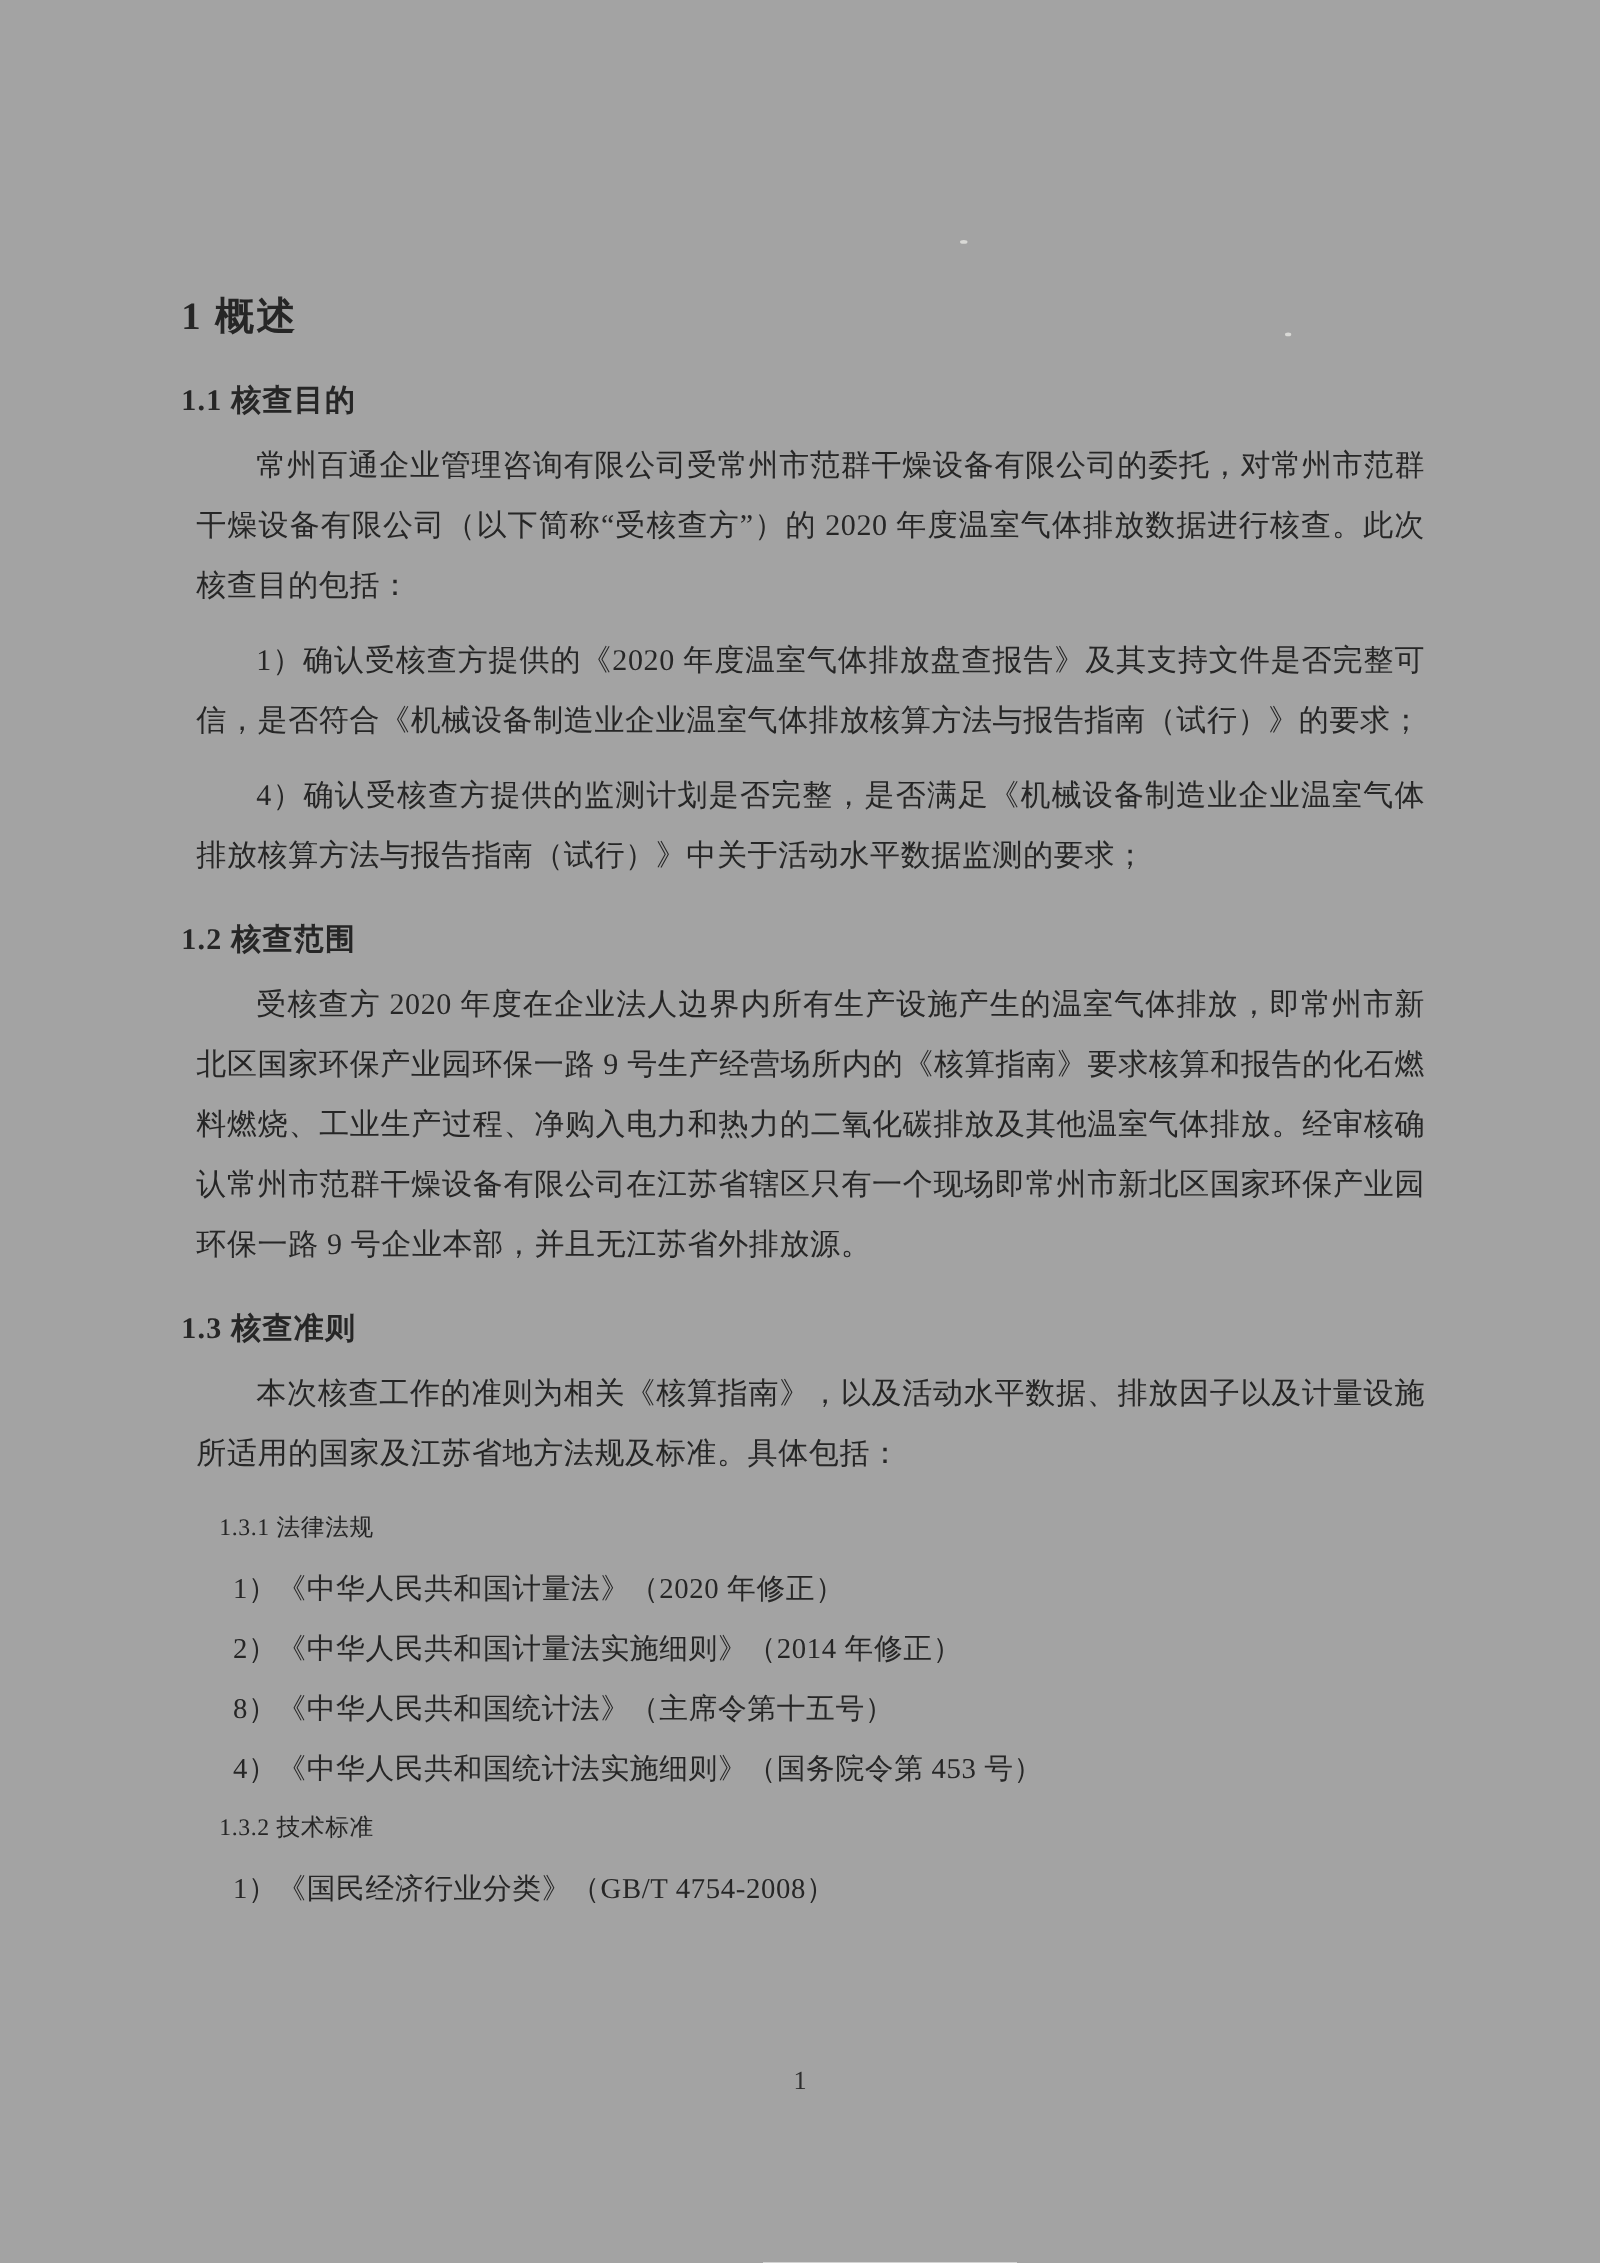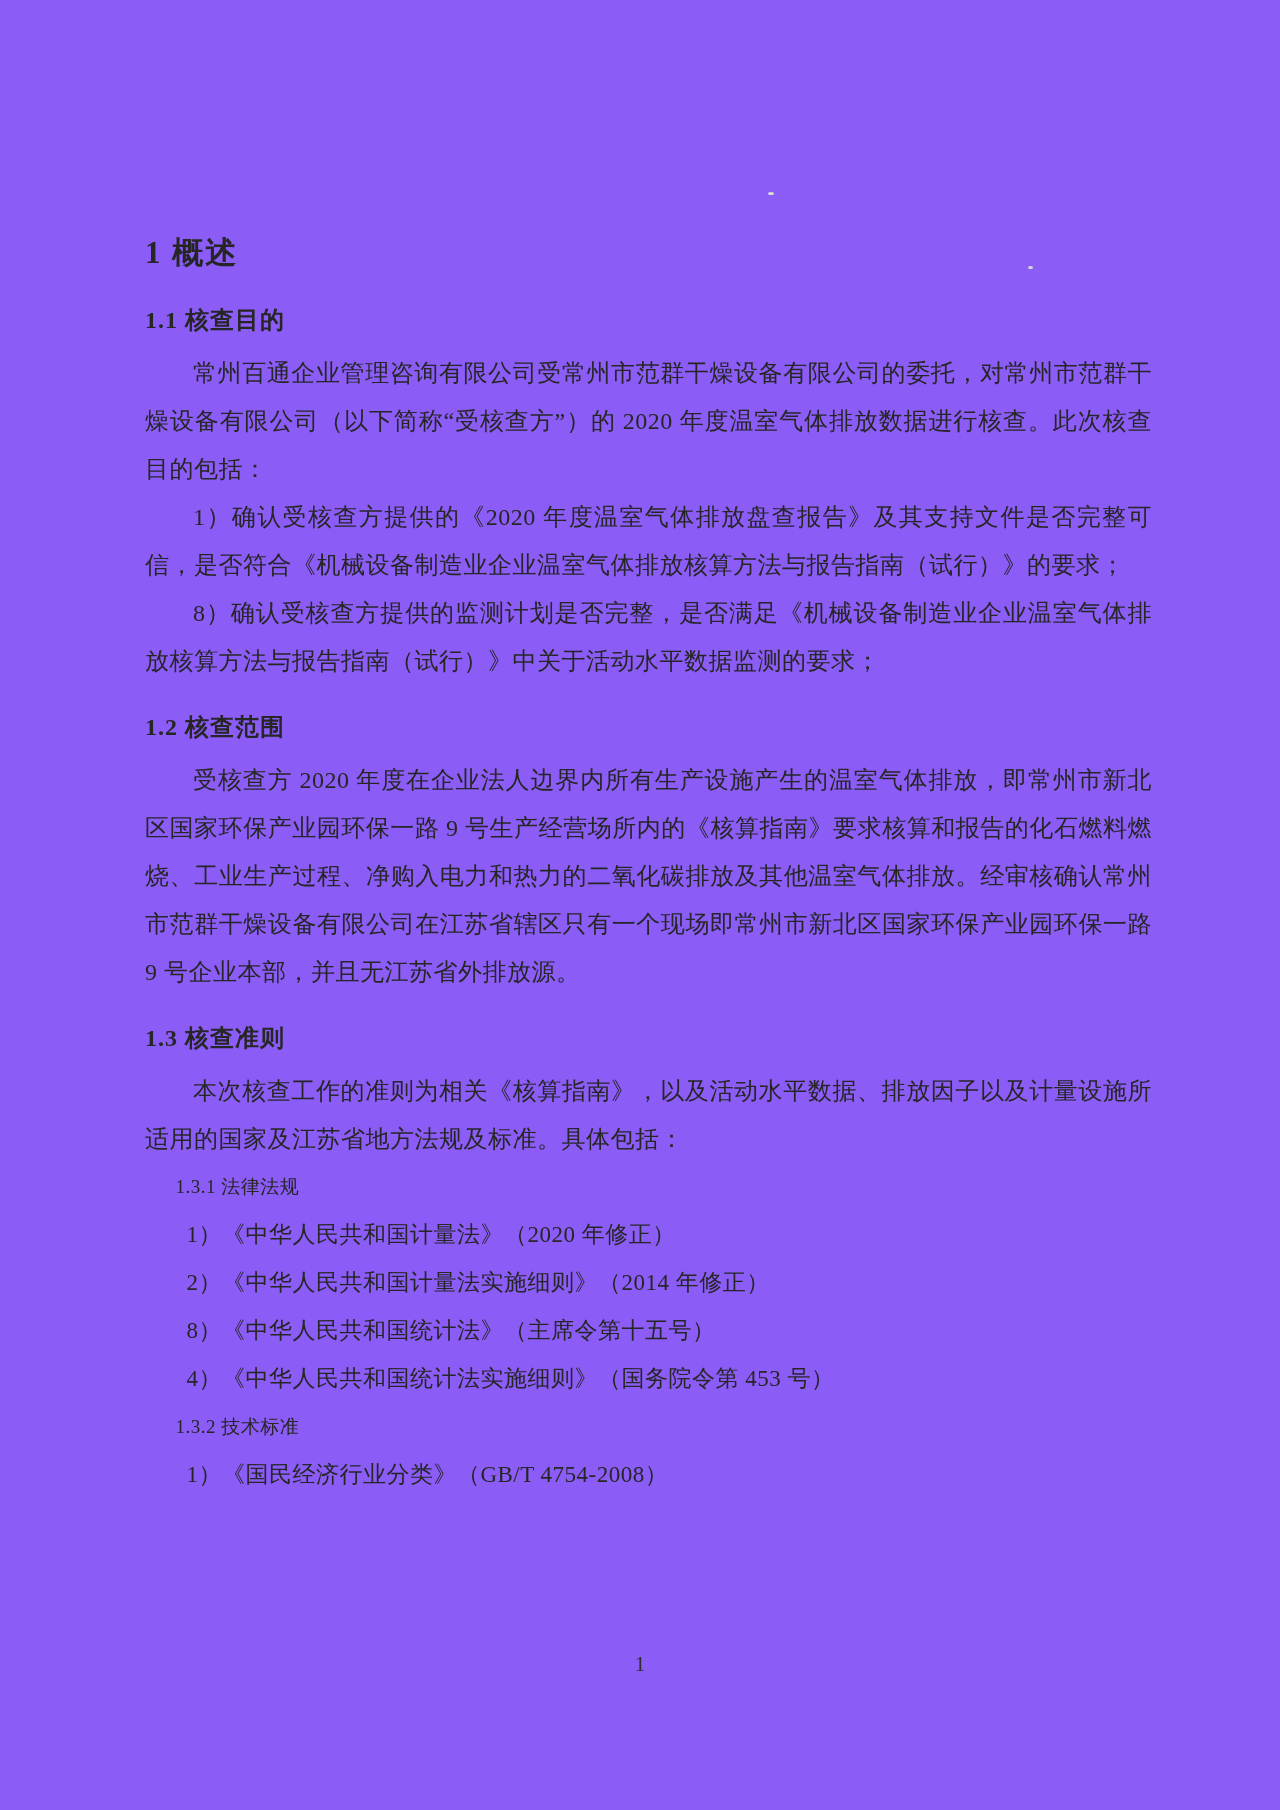--- a/index.html
+++ b/index.html
@@ -4,21 +4,21 @@
 <style>
   html, body {
     margin: 0;
     padding: 0;
     background: #fbfbfa;
   }
   .page {
     position: relative;
     width: 1280px;
     height: 1810px;
-    background: #8b5cf6;
+    background: #a3a3a3;
     color: #262626;
     font-family: "Liberation Serif", "DejaVu Serif", serif;
     overflow: hidden;
     box-sizing: border-box;
     padding: 232px 128px 0 145px;
   }
   .chapter-title {
     font-size: 31px;
     font-weight: bold;
     margin: 0 0 30px 0;
@@ -29,21 +29,21 @@
     font-weight: bold;
     margin: 26px 0 13px 0;
     letter-spacing: 1px;
   }
   .section-title:first-of-type {
     margin-top: 0;
   }
   .par {
     font-size: 24px;
     line-height: 48px;
-    margin: 0;
+    margin: 12px;
     text-align: justify;
     text-indent: 2em;
     letter-spacing: 0.5px;
   }
   .sub-heading {
     font-size: 19px;
     line-height: 48px;
     margin: 0;
     text-indent: 1.6em;
     letter-spacing: 0.5px;
@@ -79,21 +79,21 @@
 <div class="page">
 
   <span class="scan-dot dot-a"></span>
   <span class="scan-dot dot-b"></span>
 
   <h1 class="chapter-title">1 概述</h1>
 
   <h2 class="section-title">1.1 核查目的</h2>
   <p class="par">常州百通企业管理咨询有限公司受常州市范群干燥设备有限公司的委托，对常州市范群干燥设备有限公司（以下简称“受核查方”）的 2020 年度温室气体排放数据进行核查。此次核查目的包括：</p>
   <p class="par">1）确认受核查方提供的《2020 年度温室气体排放盘查报告》及其支持文件是否完整可信，是否符合《机械设备制造业企业温室气体排放核算方法与报告指南（试行）》的要求；</p>
-  <p class="par">8）确认受核查方提供的监测计划是否完整，是否满足《机械设备制造业企业温室气体排放核算方法与报告指南（试行）》中关于活动水平数据监测的要求；</p>
+  <p class="par">4）确认受核查方提供的监测计划是否完整，是否满足《机械设备制造业企业温室气体排放核算方法与报告指南（试行）》中关于活动水平数据监测的要求；</p>
 
   <h2 class="section-title">1.2 核查范围</h2>
   <p class="par">受核查方 2020 年度在企业法人边界内所有生产设施产生的温室气体排放，即常州市新北区国家环保产业园环保一路 9 号生产经营场所内的《核算指南》要求核算和报告的化石燃料燃烧、工业生产过程、净购入电力和热力的二氧化碳排放及其他温室气体排放。经审核确认常州市范群干燥设备有限公司在江苏省辖区只有一个现场即常州市新北区国家环保产业园环保一路 9 号企业本部，并且无江苏省外排放源。</p>
 
   <h2 class="section-title">1.3 核查准则</h2>
   <p class="par">本次核查工作的准则为相关《核算指南》，以及活动水平数据、排放因子以及计量设施所适用的国家及江苏省地方法规及标准。具体包括：</p>
 
   <p class="sub-heading">1.3.1 法律法规</p>
   <p class="list-item">1）《中华人民共和国计量法》（2020 年修正）</p>
   <p class="list-item">2）《中华人民共和国计量法实施细则》（2014 年修正）</p>

